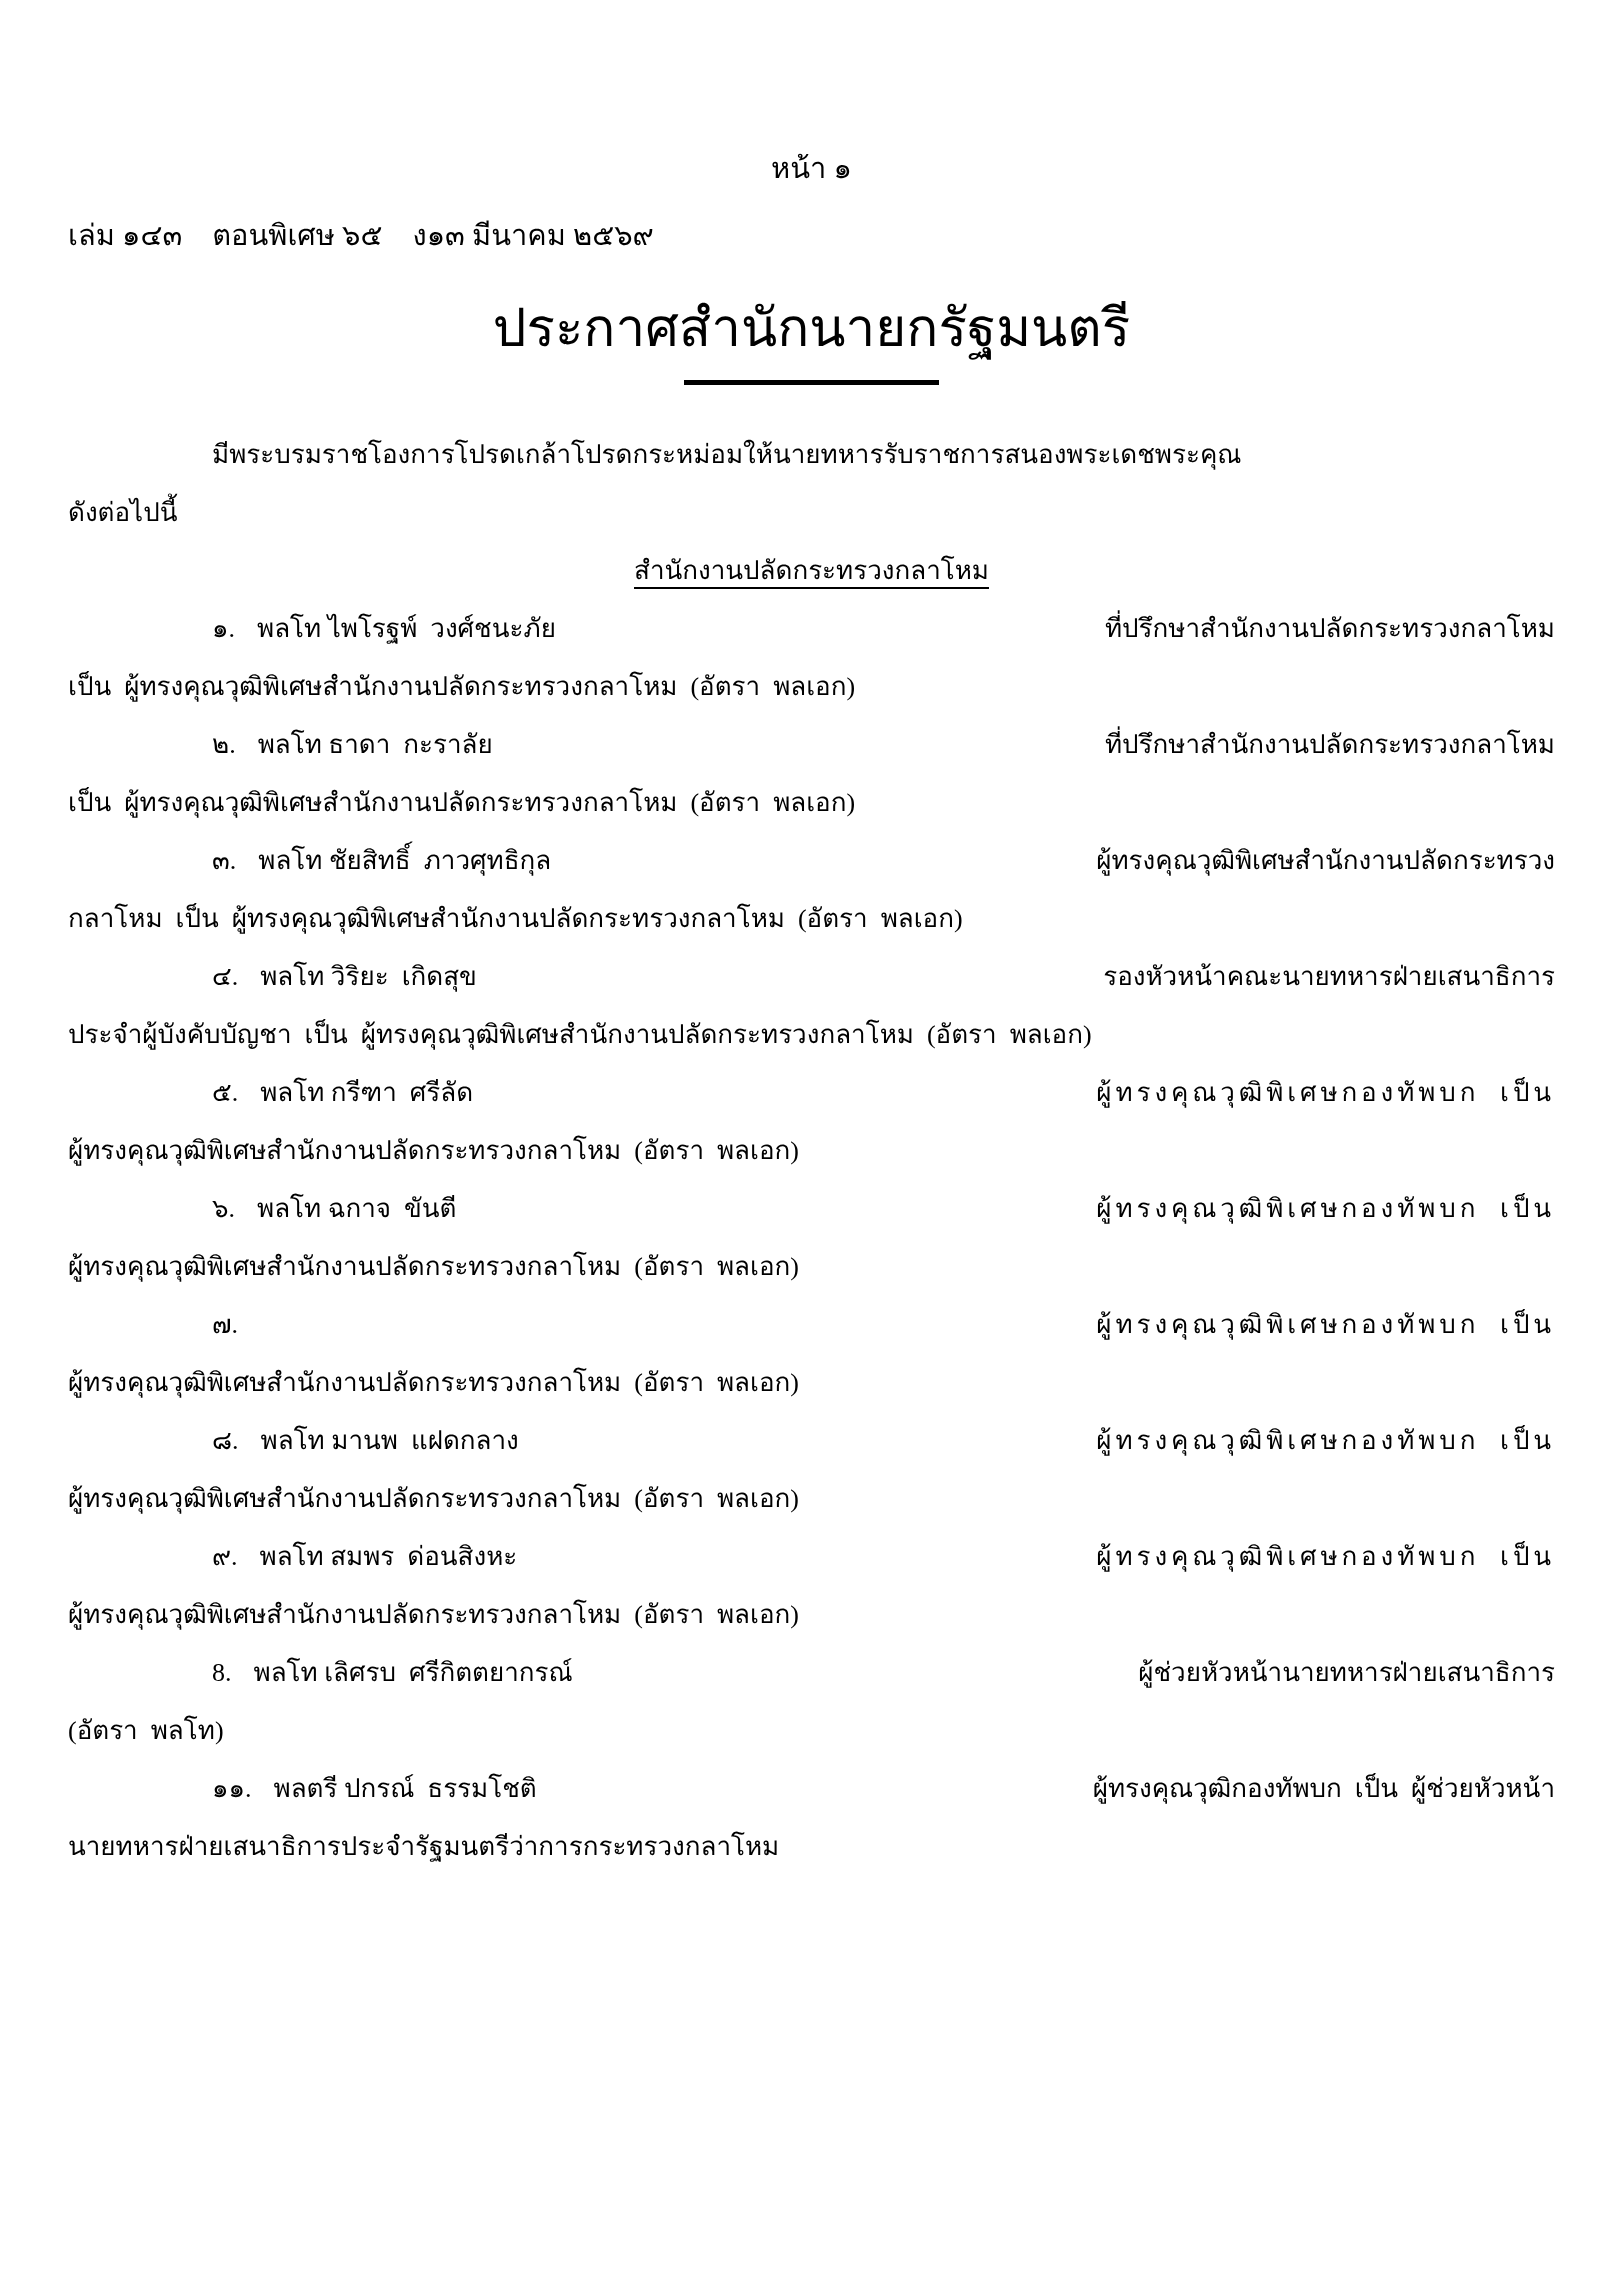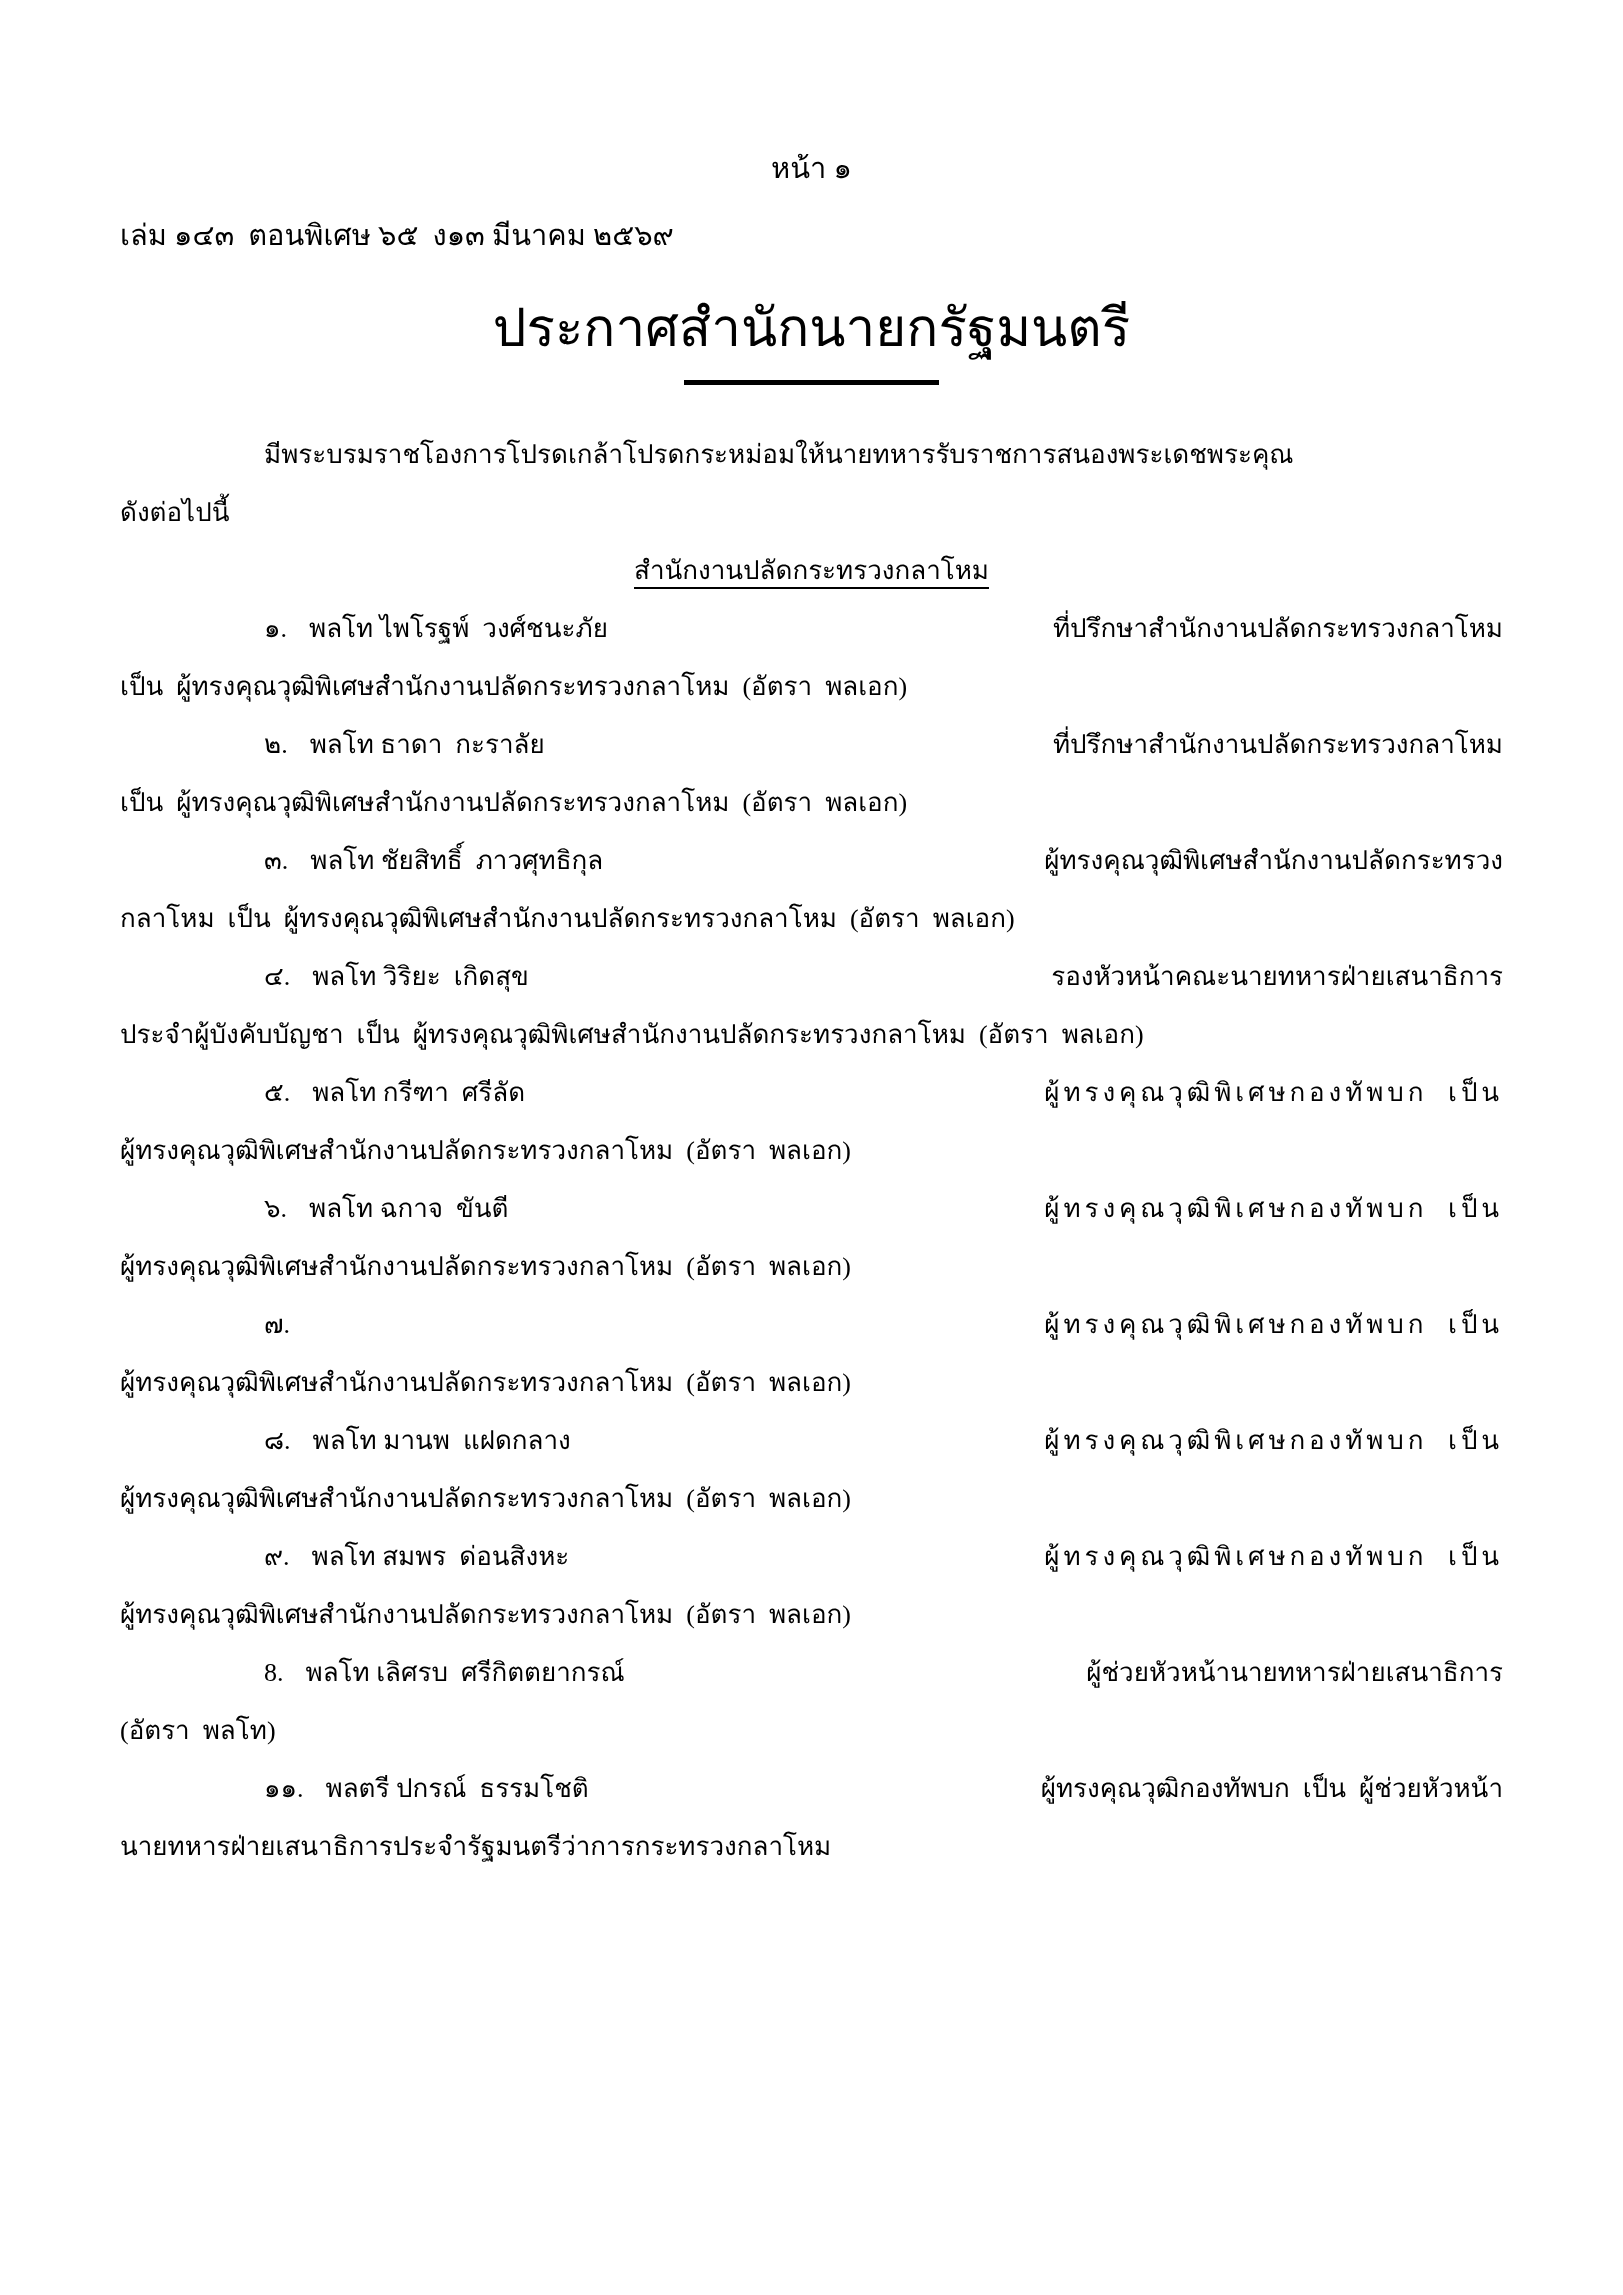--- a/index.html
+++ b/index.html
@@ -6,34 +6,34 @@
   html, body { background:#e8e8e8; }
   .page {
     position:relative;
     width:1623px; height:2295px;
     margin:0 auto;
     background:#ffffff;
     color:#000000;
     font-family:"Liberation Serif","DejaVu Serif",serif;
     overflow:hidden;
   }
-  .content { padding:0 120px; }
+  .content { padding:0 68px; }
   .page-label {
     margin-top:151px;
     text-align:center;
     font-size:29px; line-height:34px;
     white-space:pre;
   }
   .masthead {
     display:flex; align-items:baseline;
     margin-top:33px;
     font-size:29px; line-height:34px;
     white-space:pre;
   }
-  .masthead-left { display:flex; column-gap:14px; }
+  .masthead-left { display:flex; column-gap:30px; }
   .masthead-center { flex:1; text-align:center; }
   .masthead-right { text-align:right; }
   .doc-title {
     margin-top:50px;
     text-align:center;
     font-size:53px; line-height:52px;
     white-space:pre;
   }
   .doc-subject {
     margin-top:25px;

